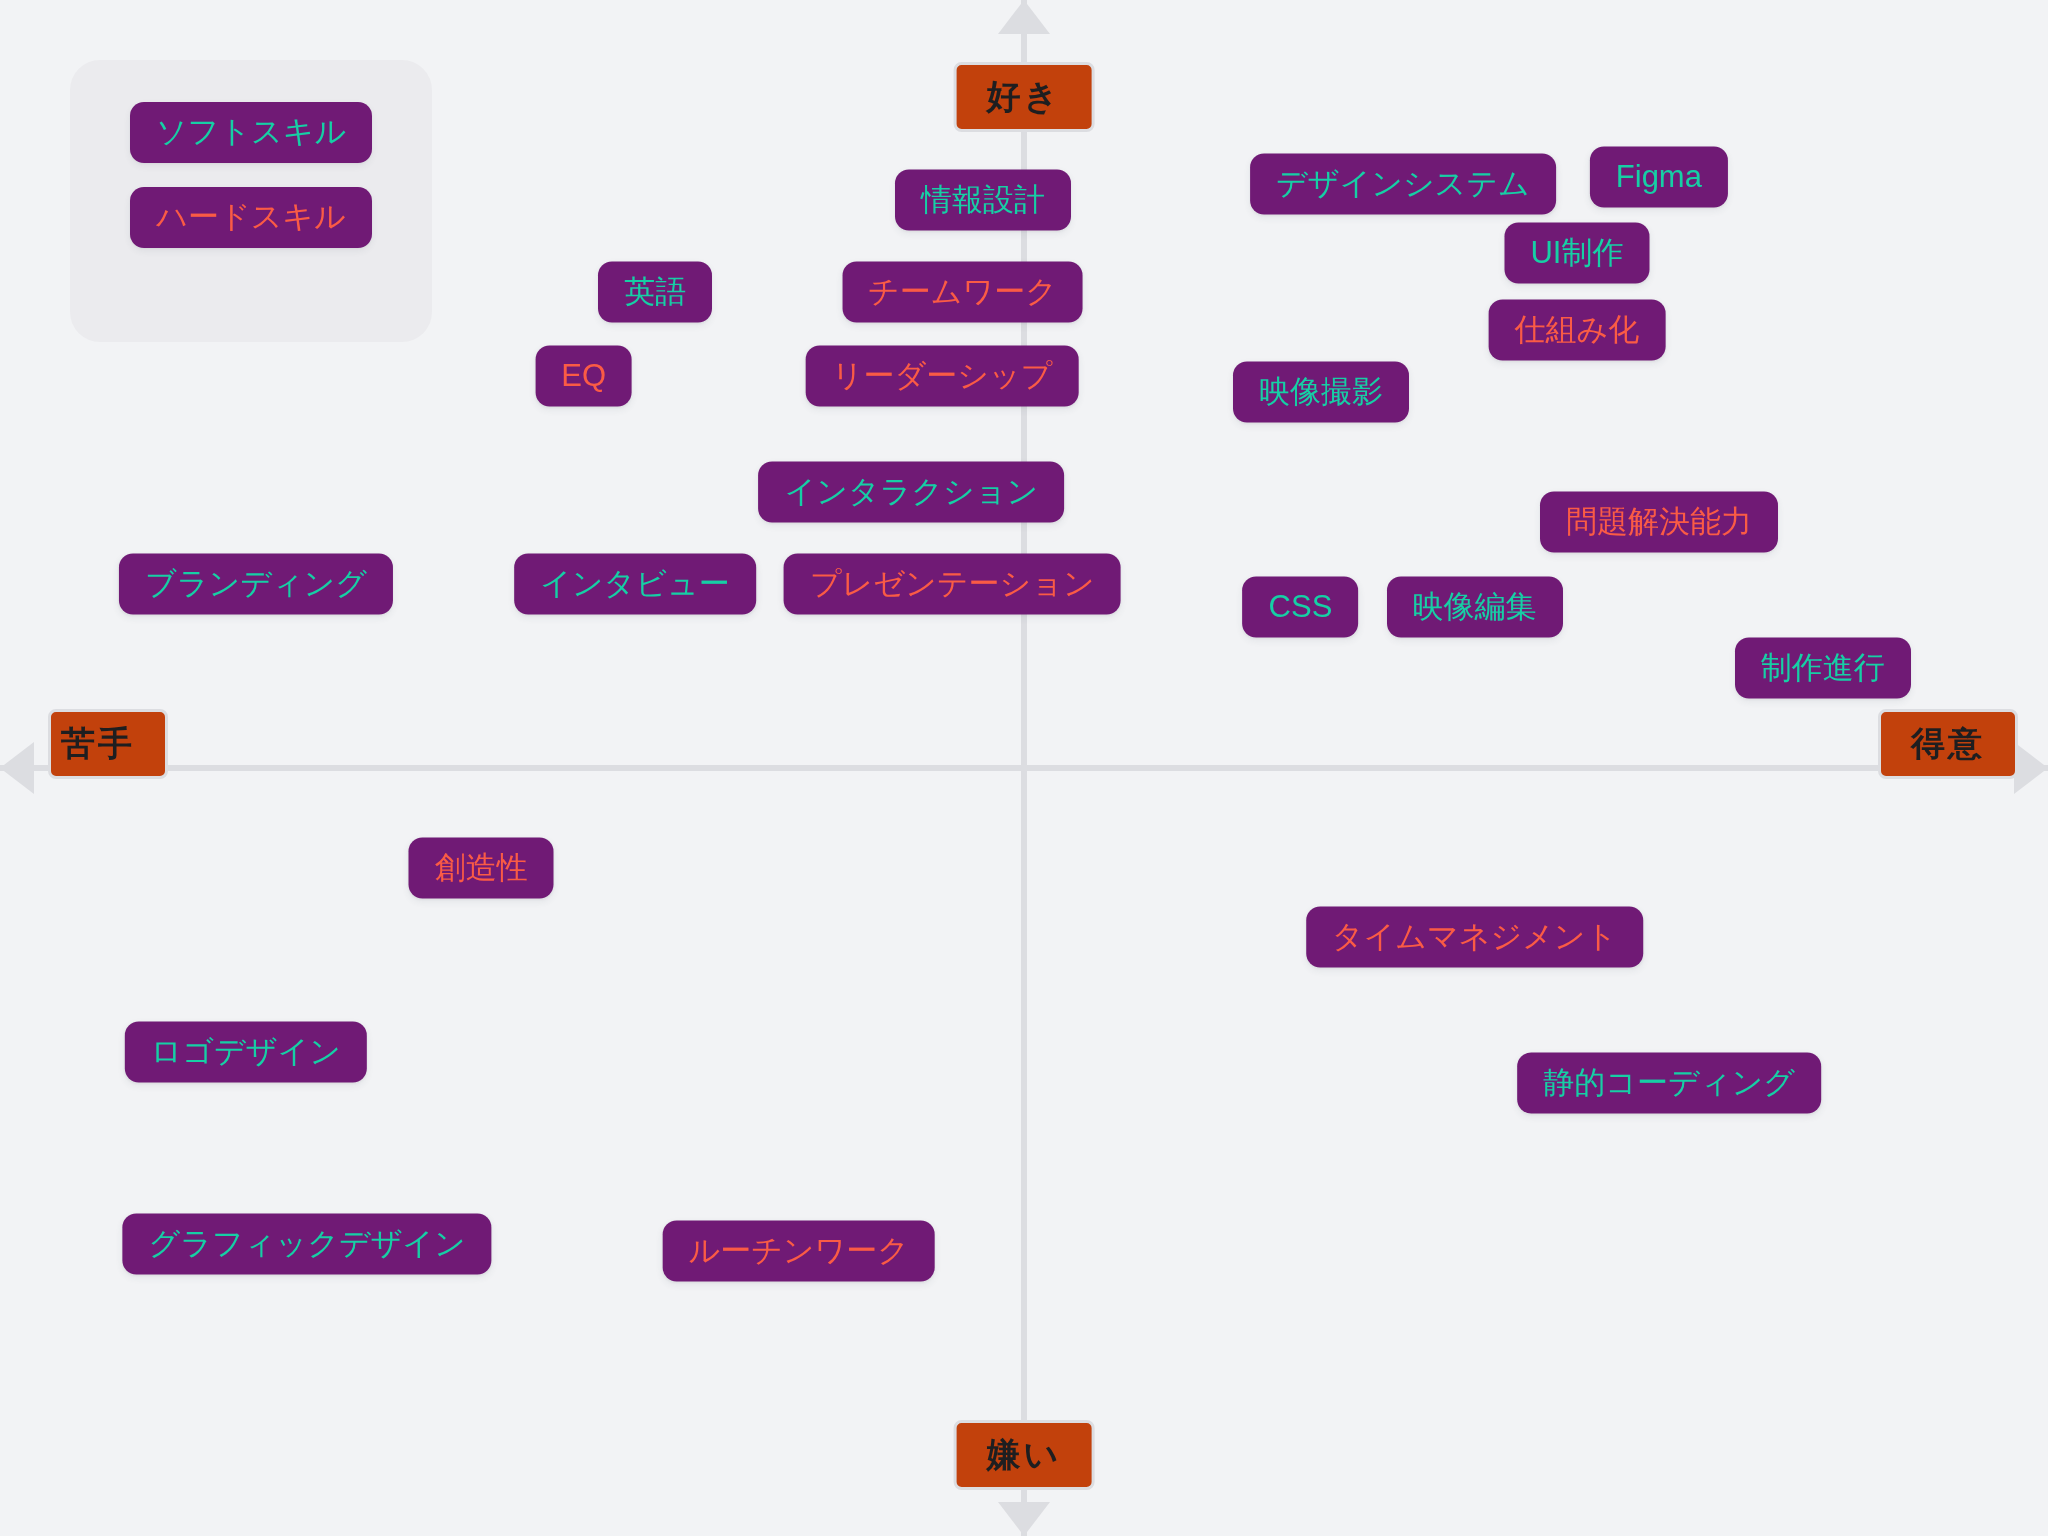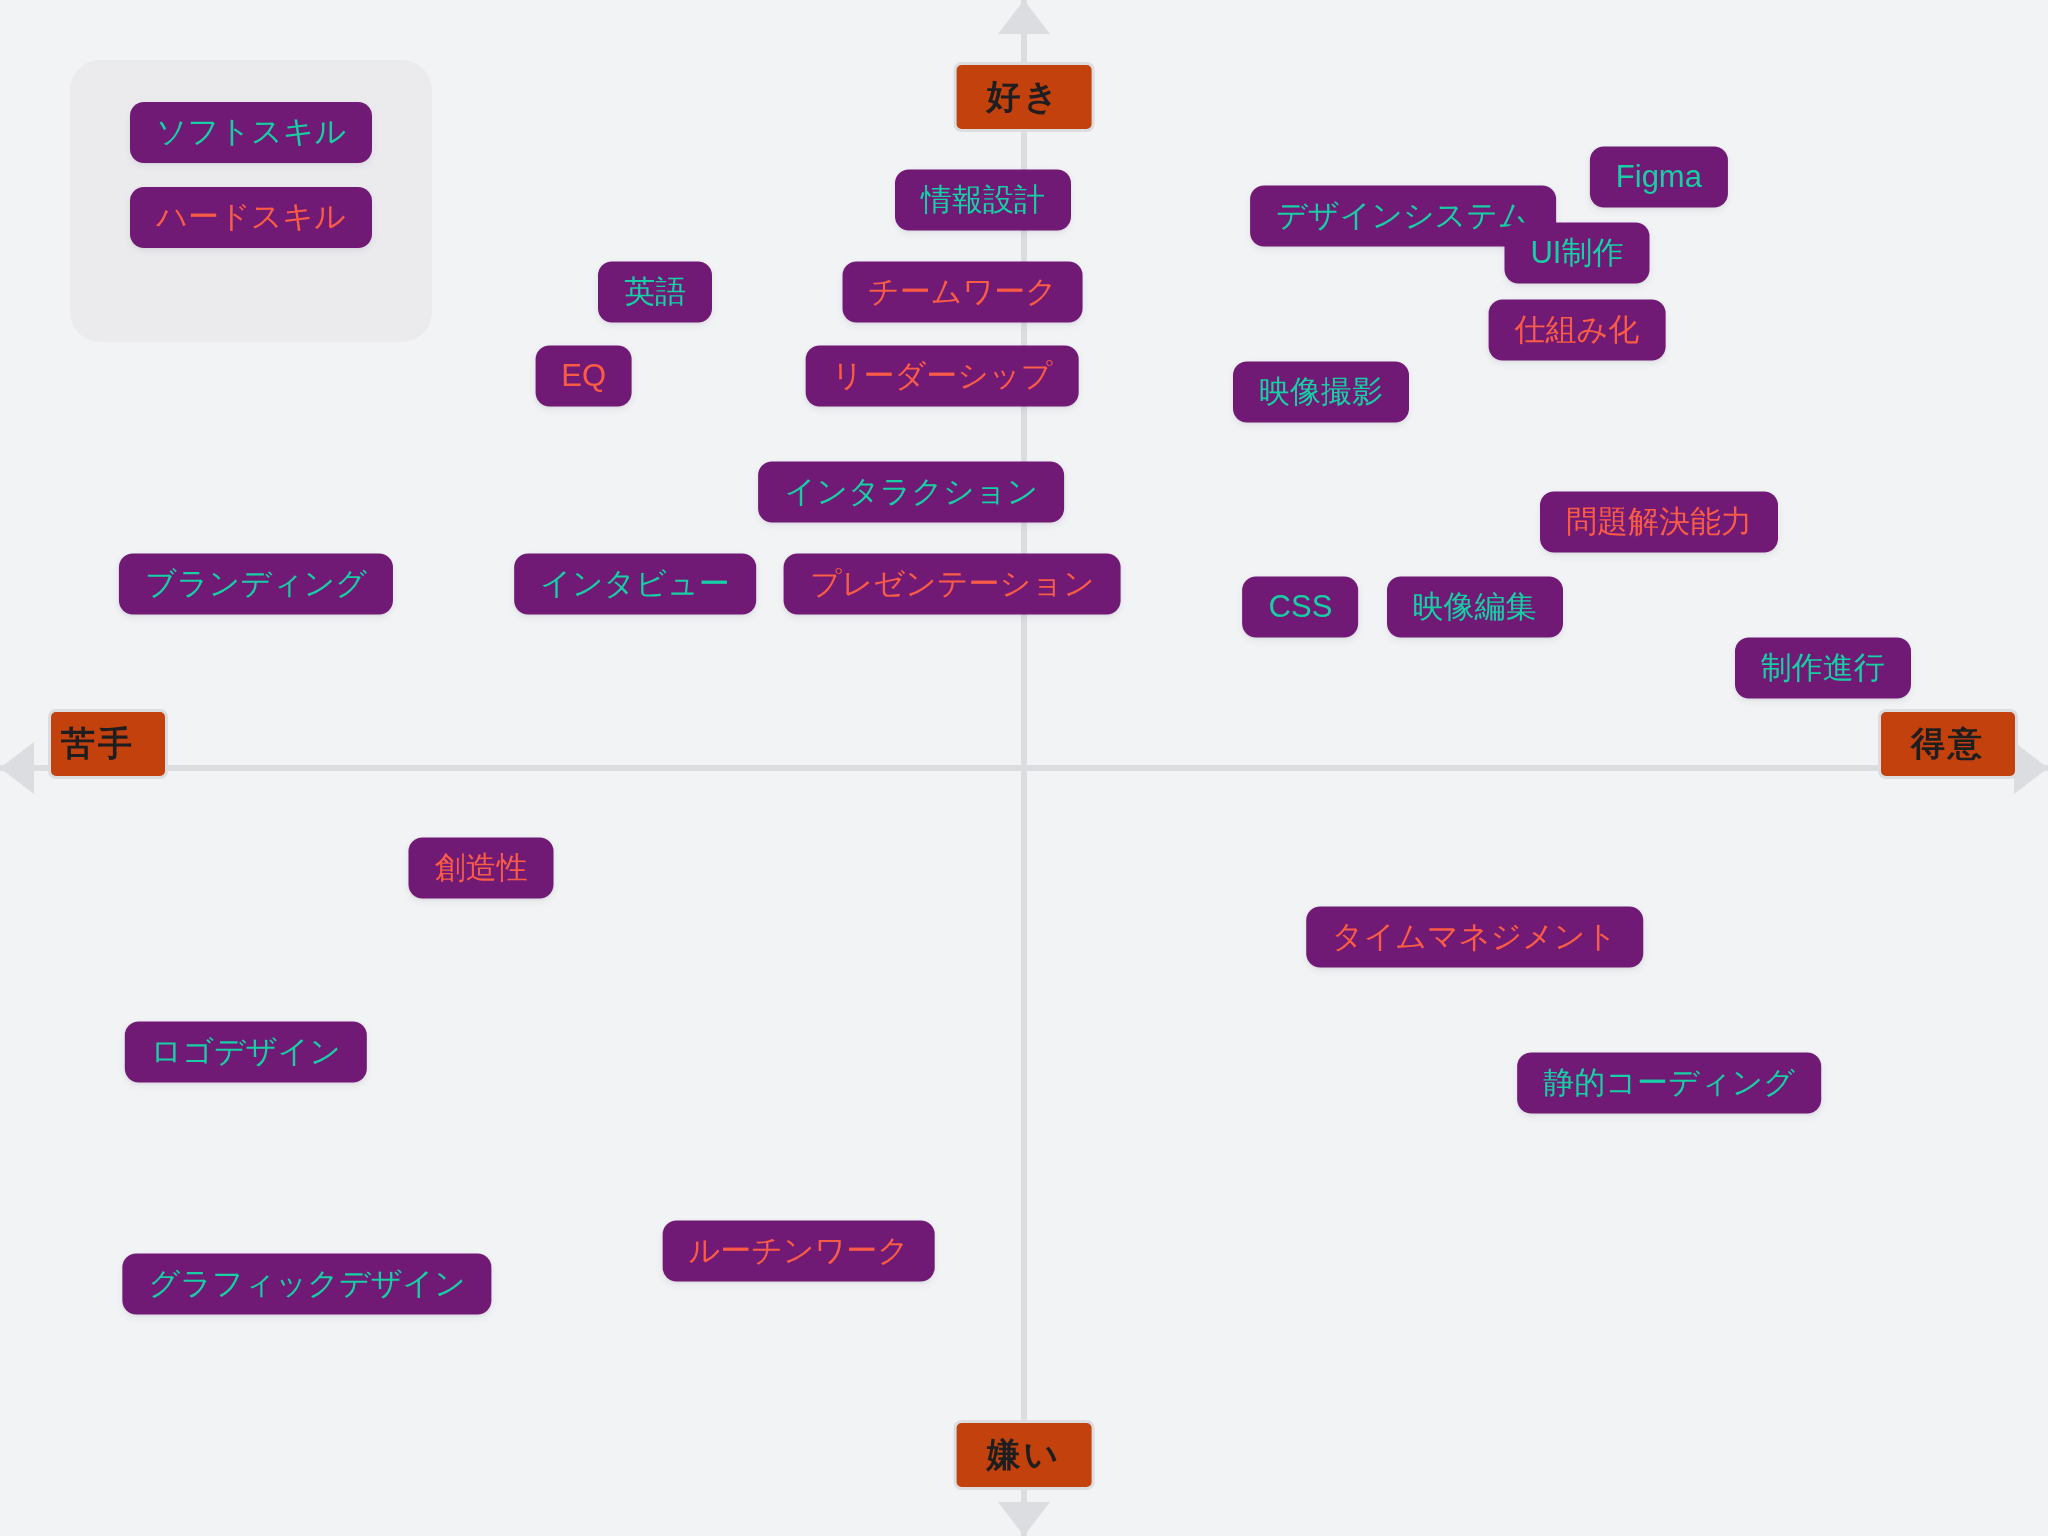--- a/index.html
+++ b/index.html
@@ -121,37 +121,37 @@
   <div class="axis-label left">苦手</div>
   <div class="axis-label right">得意</div>
 
   <div class="legend">
     <div class="chip soft">ソフトスキル</div>
     <div class="chip hard">ハードスキル</div>
   </div>
 
   <div id="points-layer">
       <div class="chip soft" style="left: 983.04px; top: 199.68px;">情報設計</div>
-      <div class="chip soft" style="left: 1402.88px; top: 184.32px; margin-top: 32px;">デザインシステム</div>
+      <div class="chip soft" style="left: 1402.88px; top: 184.32px;">デザインシステム</div>
       <div class="chip soft" style="left: 1658.88px; top: 176.64px;">Figma</div>
       <div class="chip soft" style="left: 1576.96px; top: 253.44px;">UI制作</div>
       <div class="chip soft" style="left: 655.36px; top: 291.84px;">英語</div>
       <div class="chip hard" style="left: 962.56px; top: 291.84px;">チームワーク</div>
       <div class="chip hard" style="left: 1576.96px; top: 330.24px;">仕組み化</div>
       <div class="chip hard" style="left: 583.68px; top: 376.32px;">EQ</div>
       <div class="chip hard" style="left: 942.08px; top: 376.32px;">リーダーシップ</div>
       <div class="chip soft" style="left: 1320.96px; top: 391.68px;">映像撮影</div>
       <div class="chip soft" style="left: 911.36px; top: 491.52px;">インタラクション</div>
       <div class="chip hard" style="left: 1658.88px; top: 522.24px;">問題解決能力</div>
       <div class="chip soft" style="left: 256px; top: 583.68px;">ブランディング</div>
       <div class="chip soft" style="left: 634.88px; top: 583.68px;">インタビュー</div>
       <div class="chip hard" style="left: 952.32px; top: 583.68px;">プレゼンテーション</div>
       <div class="chip soft" style="left: 1300.48px; top: 606.72px; text-align: right;">CSS</div>
       <div class="chip soft" style="left: 1474.56px; top: 606.72px;">映像編集</div>
       <div class="chip soft" style="left: 1822.72px; top: 668.16px;">制作進行</div>
       <div class="chip hard" style="left: 481.28px; top: 867.84px;">創造性</div>
       <div class="chip hard" style="left: 1474.56px; top: 936.96px;">タイムマネジメント</div>
       <div class="chip soft" style="left: 245.76px; top: 1052.16px;">ロゴデザイン</div>
       <div class="chip soft" style="left: 1669.12px; top: 1082.88px;">静的コーディング</div>
-      <div class="chip soft" style="left: 307.2px; top: 1244.16px; margin-top: 40px;">グラフィックデザイン</div>
+      <div class="chip soft" style="left: 307.2px; top: 1244.16px;">グラフィックデザイン</div>
       <div class="chip hard" style="left: 798.72px; top: 1244.16px; margin-top: 7px;">ルーチンワーク</div>
     </div>
 </div>
 
 </body></html>

